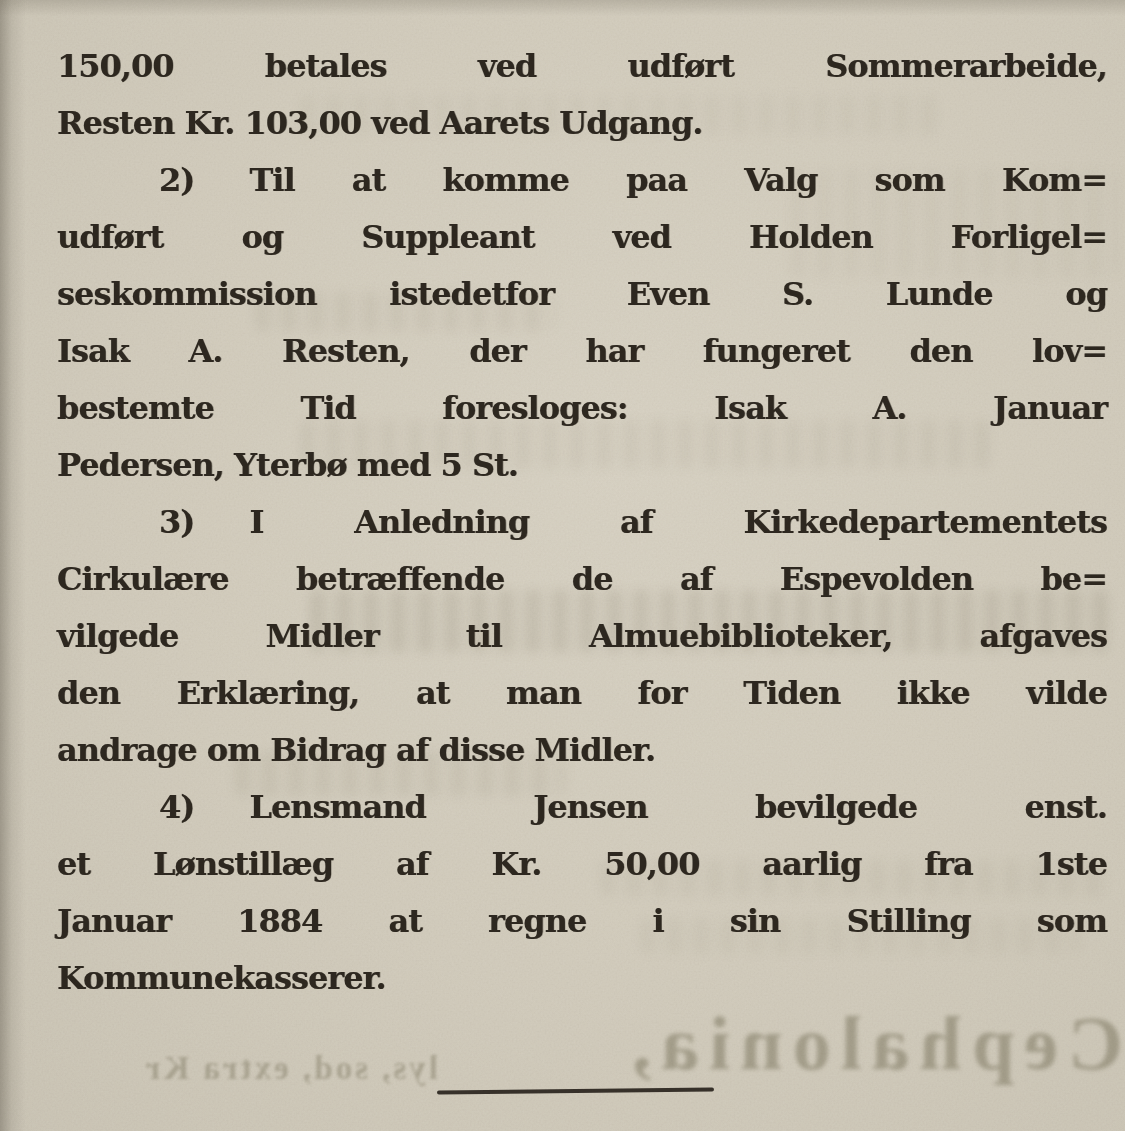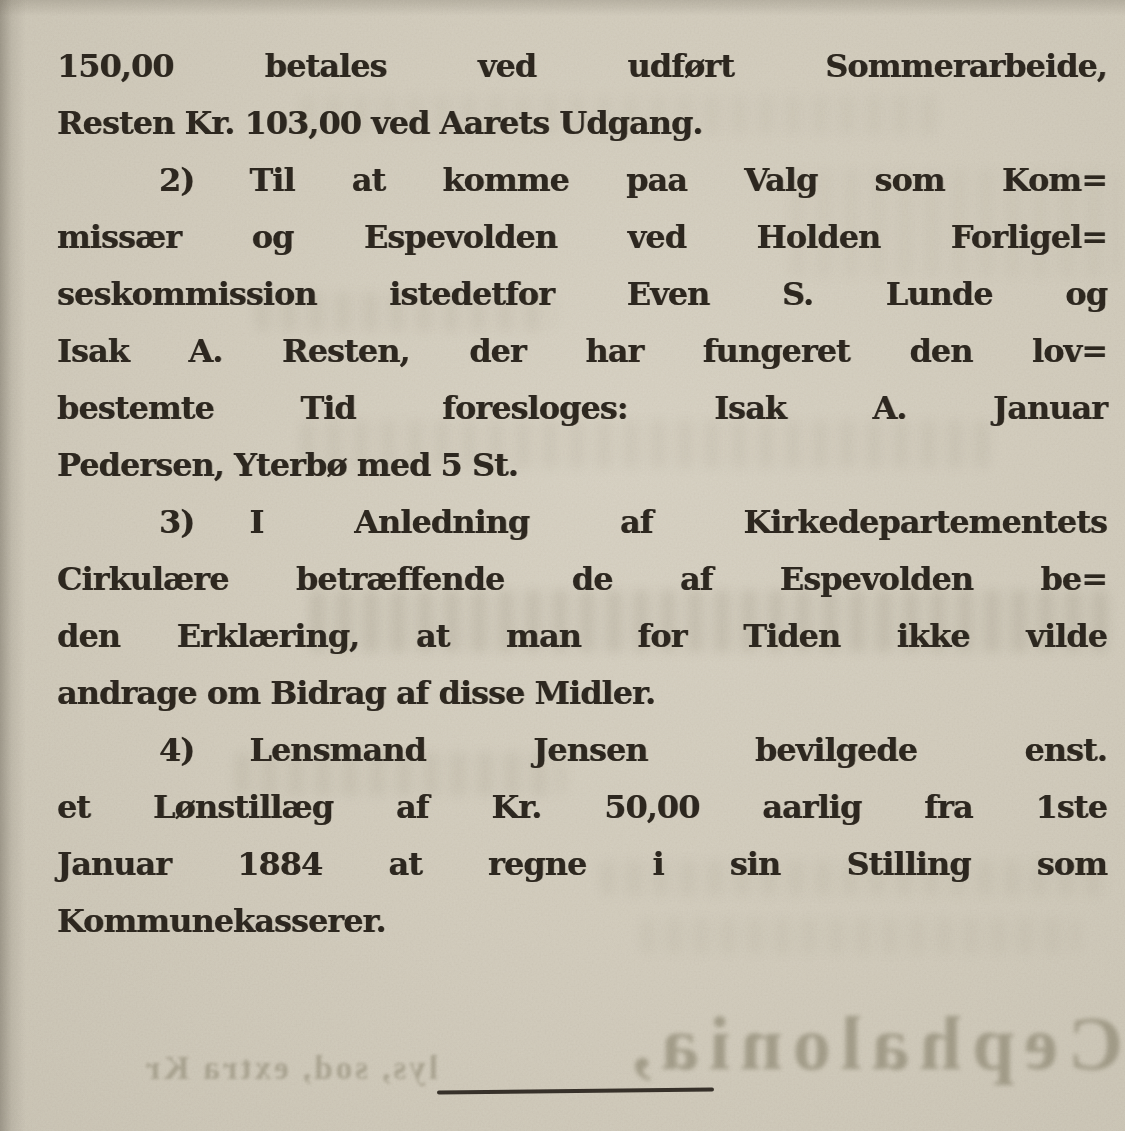--- a/index.html
+++ b/index.html
@@ -66,27 +66,28 @@
 <div class="smudge" style="left:600px; top:860px; width:510px; height:36px; opacity:.13;"></div>
 <div class="smudge" style="left:640px; top:918px; width:440px; height:36px; opacity:.11;"></div>
 
 <div class="ghost ceph">Cephalonia,</div>
 <div class="ghost botl">lys, sod, extra Kr</div>
 
 <div class="textblock">
     <div class="line j">150,00 betales ved udført Sommerarbeide,</div>
     <div class="line">Resten Kr. 103,00 ved Aarets Udgang.</div>
     <div class="line j ind"><span class="pnum">2)</span><span>Til at komme paa Valg som Kom=</span></div>
-    <div class="line j">missær og Espevolden ved Holden Forligel=</div>
+    <div class="line j">udført og Suppleant ved Holden Forligel=</div>
     <div class="line j">seskommission istedetfor Even S. Lunde og</div>
     <div class="line j">Isak A. Resten, der har fungeret den lov=</div>
     <div class="line j">bestemte Tid foresloges: Isak A. Januar</div>
     <div class="line">Pedersen, Yterbø med 5 St.</div>
     <div class="line j ind"><span class="pnum">3)</span><span>I Anledning af Kirkedepartementets</span></div>
     <div class="line j">Cirkulære betræffende de af Espevolden be=</div>
+    <div class="line j">vilgede Midler til Almuebiblioteker, afgaves</div>
     <div class="line j">den Erklæring, at man for Tiden ikke vilde</div>
     <div class="line">andrage om Bidrag af disse Midler.</div>
     <div class="line j ind"><span class="pnum">4)</span><span>Lensmand Jensen bevilgede enst.</span></div>
     <div class="line j">et Lønstillæg af Kr. 50,00 aarlig fra 1ste</div>
     <div class="line j">Januar 1884 at regne i sin Stilling som</div>
     <div class="line">Kommunekasserer.</div>
   </div>
 
 <div class="divider"></div>
 

